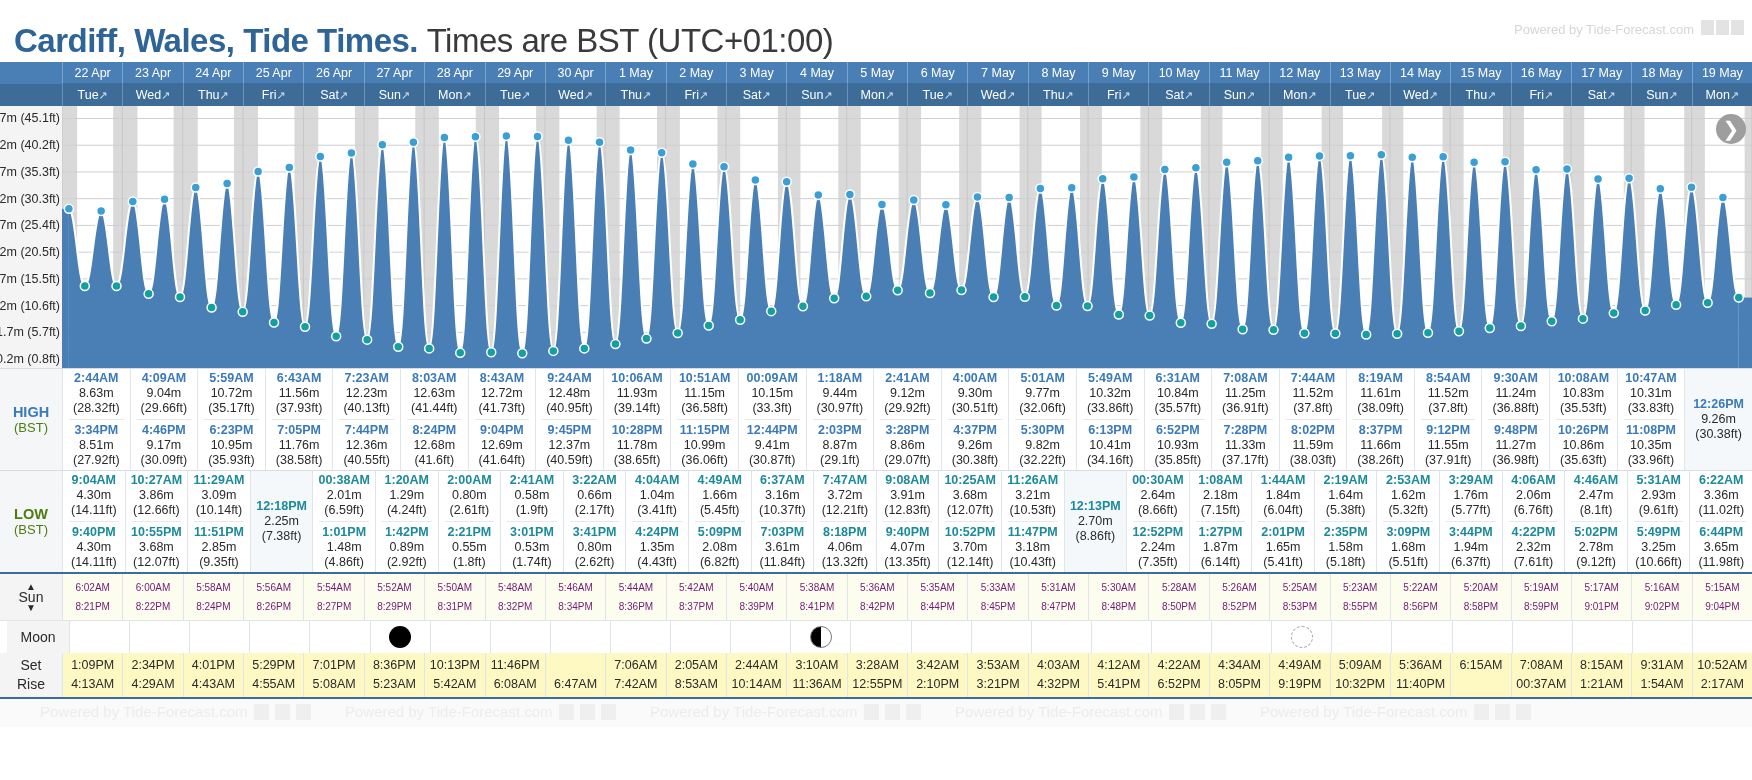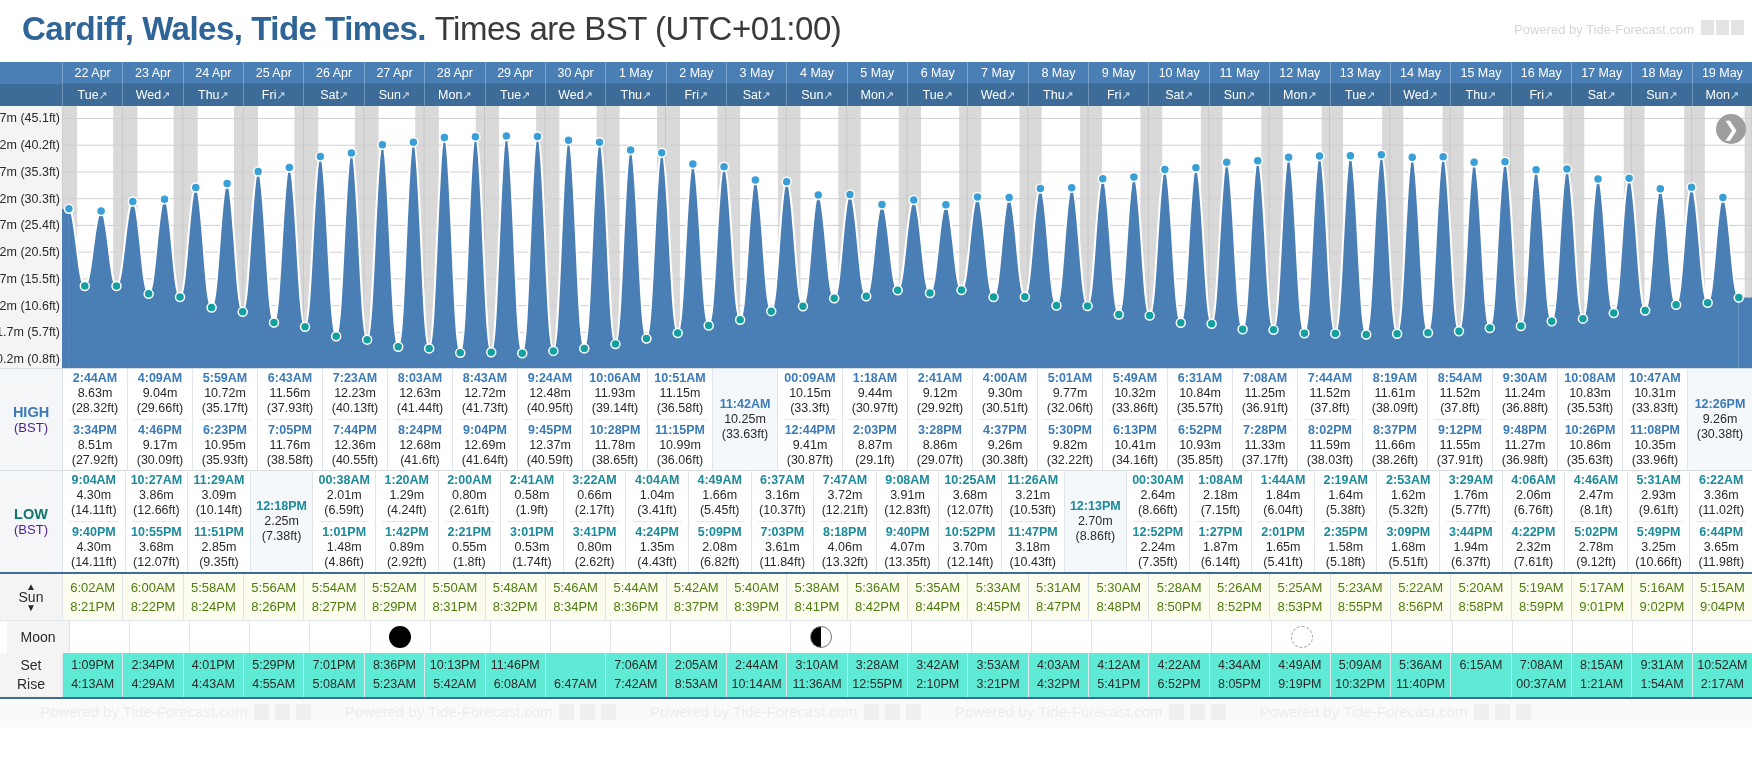--- a/index.html
+++ b/index.html
@@ -7,21 +7,21 @@
   body {
     width:1752px; height:780px; overflow:hidden;
     background:#ffffff;
     font-family:"Liberation Sans", sans-serif;
     -webkit-font-smoothing:antialiased;
   }
   #root { position:relative; width:1752px; height:780px; }
 
   
   .header { height:62px; position:relative; background:#fff; }
-  .title { position:absolute; left:14px; top:10px; font-size:33px; font-weight:700; letter-spacing:-0.5px; white-space:nowrap;margin-left:8px; }
+  .title { position:absolute; left:14px; top:22px; font-size:33px; font-weight:700; letter-spacing:-0.5px; white-space:nowrap; }
   .title .loc { color:#2e6496; }
   .title .tz  { color:#3a3a3a; font-weight:400; }
   .powered-top { position:absolute; right:58px; top:22px; font-size:13px; color:#d6d6d6; }
   .pt-icons { position:absolute; right:8px; top:20px; display:flex; gap:2px; }
   .pt-icons i { display:block; width:13px; height:15px; background:#e3e3e3; }
 
   
   .grid { display:flex; width:1752px; }
   .lbl { width:62px; flex:0 0 62px; }
   .cols { display:flex; flex:1 1 auto; }
@@ -56,22 +56,22 @@
   .chart-plot { position:absolute; left:62px; top:0; right:0; height:262px; background:#fff; }
   .chart-plot svg { display:block; width:100%; height:262px; }
 
   
   .tiderow { border-top:1px solid #d6dde3; }
   .tiderow .lbl {
     display:flex; flex-direction:column; align-items:center; justify-content:center;
     background:#f4f6f8; font-size:14.5px;
   }
   .hi-lab { color:#3a7ab8; font-weight:700; }
-  .lo-lab { color:#0f766e; font-weight:700; }
-  .bst { color:#4c1d95; font-size:13px; font-weight:400; }
+  .lo-lab { color:#4d7c0f; font-weight:700; }
+  .bst { color:#4d7c0f; font-size:13px; font-weight:400; }
 
   .tidecell {
     border-left:1px solid #dfe5ea;
     display:flex; flex-direction:column; justify-content:center;
     padding:2px 0;
     min-height:48px;
   }
   .tidecell.alt { background:#f4f8fb; }
   .t-time { font-size:12.5px; font-weight:700; text-align:center; line-height:15px; white-space:nowrap; }
   .t-m    { font-size:12.5px; color:#2a2a2a; text-align:center; line-height:15px; white-space:nowrap; }
@@ -82,33 +82,33 @@
   .sep { height:1px; background:#e4e9ee; margin:3px 6px; }
 
   
   .sunrow { background:#fdfdef; border-top:2px solid #3d6c98; }
   .sunrow .lbl {
     background:#f4f4f4; display:flex; flex-direction:column;
     align-items:center; justify-content:center; font-size:14px; color:#2a2a2a; line-height:11px;
   }
   .sunrow .lbl .car { font-size:10px; line-height:10px; }
   .suncell { border-left:1px solid #dfe5ea; padding:4px 0; }
-  .suncell div { font-size:13px; text-align:center; color:#4d7c0f; line-height:19px; white-space:nowrap; }
+  .suncell div { font-size:10px; text-align:center; color:#701a75; line-height:19px; white-space:nowrap; }
 
   
   .moonrow { background:#fff; border-top:1px solid #dfe5ea;padding-left:7px; }
   .moonrow .lbl { background:#f4f4f4; display:flex; align-items:center; justify-content:center; font-size:14px; color:#2a2a2a; }
   .mooncell { border-left:1px solid #dfe5ea; height:32px; display:flex; align-items:center; justify-content:center; }
   .moon { width:22px; height:22px; border-radius:50%; }
   .moon.new   { background:#000; }
   .moon.full  { background:#fff; border:1px dashed #aaa; }
   .moon.fq    { background:linear-gradient(90deg,#000 50%,#fff 50%); border:1px solid #777; }
 
   
-  .setrow { background:#5eead4; border-bottom:2px solid #3d6c98; }
+  .setrow { background:#fef9c3; border-bottom:2px solid #3d6c98; }
   .setrow .lbl {
     background:#f4f4f4; display:flex; flex-direction:column;
     align-items:center; justify-content:center; font-size:14px; color:#2a2a2a; line-height:19px;
   }
   .setcell { border-left:1px solid #dfe5ea; padding:3px 0; }
   .setcell div { font-size:12.5px; text-align:center; color:#2a2a2a; line-height:19px; white-space:nowrap; min-height:19px; }
 
   
   .footer { position:relative; height:28px; background:#fafafa; overflow:hidden; }
   .fwrap { position:absolute; top:4px; display:flex; align-items:center; gap:6px; color:#ececec; font-size:15px; white-space:nowrap; }
@@ -635,25 +635,20 @@
         </div>
         <div class="col tidecell hi">
           <div class="t-time">10:51AM</div>
           <div class="t-m">11.15m</div>
           <div class="t-ft">(36.58ft)</div>
           <div class="sep"></div>
           <div class="t-time">11:15PM</div>
           <div class="t-m">10.99m</div>
           <div class="t-ft">(36.06ft)</div>
         </div>
-        <div class="col tidecell hi alt single">
-          <div class="t-time">11:42AM</div>
-          <div class="t-m">10.25m</div>
-          <div class="t-ft">(33.63ft)</div>
-        </div>
         <div class="col tidecell hi">
           <div class="t-time">00:09AM</div>
           <div class="t-m">10.15m</div>
           <div class="t-ft">(33.3ft)</div>
           <div class="sep"></div>
           <div class="t-time">12:44PM</div>
           <div class="t-m">9.41m</div>
           <div class="t-ft">(30.87ft)</div>
         </div>
         <div class="col tidecell hi">

